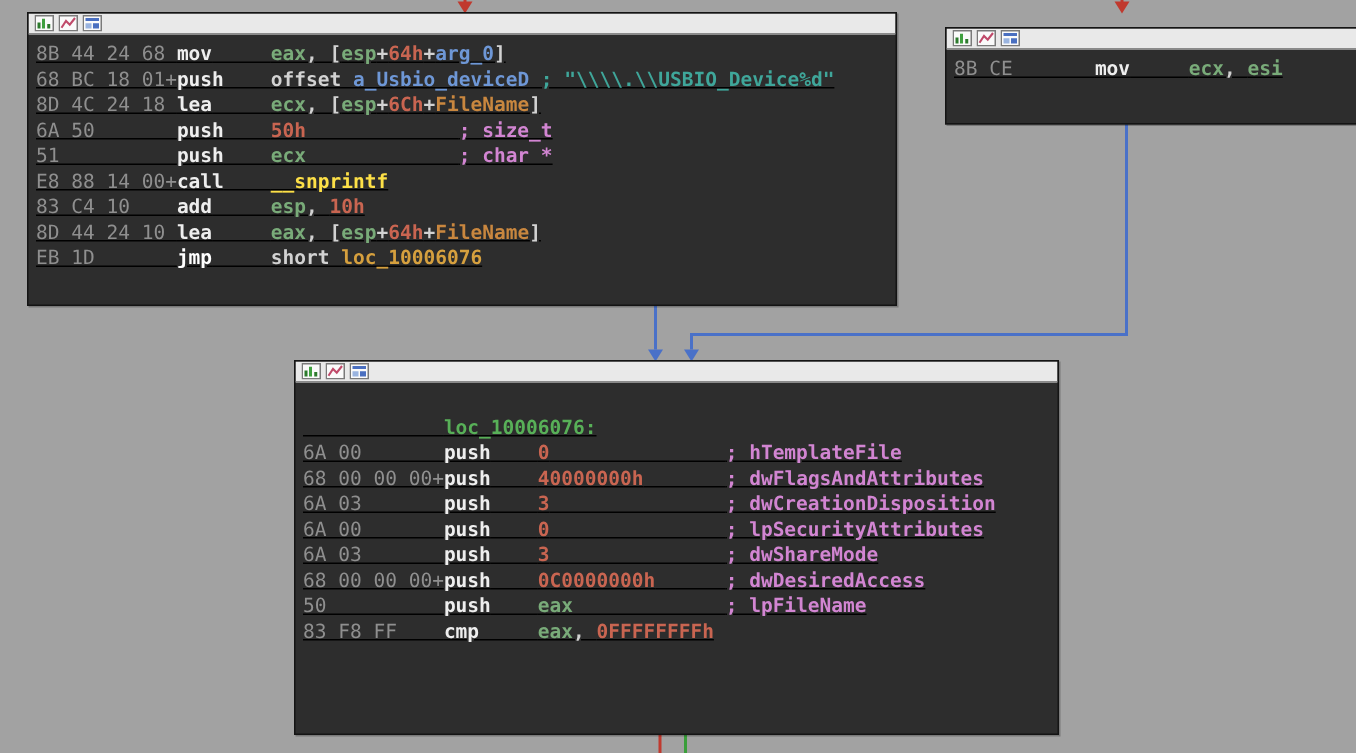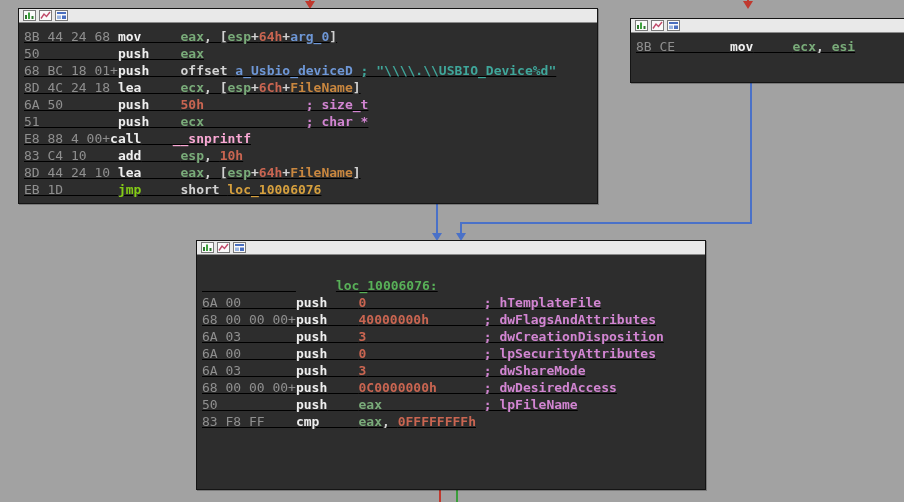--- a/index.html
+++ b/index.html
@@ -94,29 +94,28 @@
           <svg width="13" height="11" viewBox="0 0 13 11">
             <rect x="0.5" y="0.5" width="12" height="10" fill="#fafafa" stroke="#7a7a7a"></rect>
             <rect x="2" y="2" width="9" height="2" fill="#4a6fc0"></rect>
             <rect x="2" y="5.5" width="4" height="3.5" fill="#9ab4e0"></rect>
             <rect x="7" y="5.5" width="4" height="3.5" fill="#4a6fc0"></rect>
           </svg>
         </span>
       </div>
       <div class="node-body">
         <div class="asm-line"><span class="tk tk-b" style="color: rgb(143, 143, 143);">8B 44 24 68 </span><span class="tk tk-m" style="color: rgb(238, 238, 238);">mov</span><span class="tk tk-p" style="color: rgb(210, 210, 210);">     </span><span class="tk tk-r" style="color: rgb(121, 171, 121);">eax</span><span class="tk tk-p" style="color: rgb(210, 210, 210);">, [</span><span class="tk tk-r" style="color: rgb(121, 171, 121);">esp</span><span class="tk tk-p" style="color: rgb(210, 210, 210);">+</span><span class="tk tk-n" style="color: rgb(201, 101, 81);">64h</span><span class="tk tk-p" style="color: rgb(210, 210, 210);">+</span><span class="tk tk-v" style="color: rgb(110, 151, 214);">arg_0</span><span class="tk tk-p" style="color: rgb(210, 210, 210);">]</span></div>
-        <div class="asm-line"><span class="tk tk-b" style="color: rgb(143, 143, 143);">50          </span><span class="tk tk-m" style="color: rgb(238, 238, 238);">push</span><span class="tk tk-p" style="color: rgb(210, 210, 210);">    </span><span class="tk tk-r" style="color: rgb(121, 171, 121);">eax</span></div>
         <div class="asm-line"><span class="tk tk-b" style="color: rgb(143, 143, 143);">68 BC 18 01+</span><span class="tk tk-m" style="color: rgb(238, 238, 238);">push</span><span class="tk tk-p" style="color: rgb(210, 210, 210);">    </span><span class="tk tk-p" style="color: rgb(210, 210, 210);">offset </span><span class="tk tk-d" style="color: rgb(110, 151, 214);">a_Usbio_deviceD</span><span class="tk tk-p" style="color: rgb(210, 210, 210);"> </span><span class="tk tk-s" style="color: rgb(63, 166, 154);">; "\\\\.\\USBIO_Device%d"</span></div>
         <div class="asm-line"><span class="tk tk-b" style="color: rgb(143, 143, 143);">8D 4C 24 18 </span><span class="tk tk-m" style="color: rgb(238, 238, 238);">lea</span><span class="tk tk-p" style="color: rgb(210, 210, 210);">     </span><span class="tk tk-r" style="color: rgb(121, 171, 121);">ecx</span><span class="tk tk-p" style="color: rgb(210, 210, 210);">, [</span><span class="tk tk-r" style="color: rgb(121, 171, 121);">esp</span><span class="tk tk-p" style="color: rgb(210, 210, 210);">+</span><span class="tk tk-n" style="color: rgb(201, 101, 81);">6Ch</span><span class="tk tk-p" style="color: rgb(210, 210, 210);">+</span><span class="tk tk-w" style="color: rgb(201, 135, 63);">FileName</span><span class="tk tk-p" style="color: rgb(210, 210, 210);">]</span></div>
         <div class="asm-line"><span class="tk tk-b" style="color: rgb(143, 143, 143);">6A 50       </span><span class="tk tk-m" style="color: rgb(238, 238, 238);">push</span><span class="tk tk-p" style="color: rgb(210, 210, 210);">    </span><span class="tk tk-n" style="color: rgb(201, 101, 81);">50h</span><span class="tk tk-p" style="color: rgb(210, 210, 210);">             </span><span class="tk tk-c" style="color: rgb(210, 133, 210);">; size_t</span></div>
         <div class="asm-line"><span class="tk tk-b" style="color: rgb(143, 143, 143);">51          </span><span class="tk tk-m" style="color: rgb(238, 238, 238);">push</span><span class="tk tk-p" style="color: rgb(210, 210, 210);">    </span><span class="tk tk-r" style="color: rgb(121, 171, 121);">ecx</span><span class="tk tk-p" style="color: rgb(210, 210, 210);">             </span><span class="tk tk-c" style="color: rgb(210, 133, 210);">; char *</span></div>
-        <div class="asm-line"><span class="tk tk-b" style="color: rgb(143, 143, 143);">E8 88 4 00+</span><span class="tk tk-m" style="color: rgb(238, 238, 238);">call</span><span class="tk tk-p" style="color: rgb(210, 210, 210);">    </span><span class="tk tk-f" style="color: #f9a8d4;">__snprintf</span></div>
+        <div class="asm-line"><span class="tk tk-b" style="color: rgb(143, 143, 143);">E8 88 14 00+</span><span class="tk tk-m" style="color: rgb(238, 238, 238);">call</span><span class="tk tk-p" style="color: rgb(210, 210, 210);">    </span><span class="tk tk-f" style="color: #fde047;">__snprintf</span></div>
         <div class="asm-line"><span class="tk tk-b" style="color: rgb(143, 143, 143);">83 C4 10    </span><span class="tk tk-m" style="color: rgb(238, 238, 238);">add</span><span class="tk tk-p" style="color: rgb(210, 210, 210);">     </span><span class="tk tk-r" style="color: rgb(121, 171, 121);">esp</span><span class="tk tk-p" style="color: rgb(210, 210, 210);">, </span><span class="tk tk-n" style="color: rgb(201, 101, 81);">10h</span></div>
         <div class="asm-line"><span class="tk tk-b" style="color: rgb(143, 143, 143);">8D 44 24 10 </span><span class="tk tk-m" style="color: rgb(238, 238, 238);">lea</span><span class="tk tk-p" style="color: rgb(210, 210, 210);">     </span><span class="tk tk-r" style="color: rgb(121, 171, 121);">eax</span><span class="tk tk-p" style="color: rgb(210, 210, 210);">, [</span><span class="tk tk-r" style="color: rgb(121, 171, 121);">esp</span><span class="tk tk-p" style="color: rgb(210, 210, 210);">+</span><span class="tk tk-n" style="color: rgb(201, 101, 81);">64h</span><span class="tk tk-p" style="color: rgb(210, 210, 210);">+</span><span class="tk tk-w" style="color: rgb(201, 135, 63);">FileName</span><span class="tk tk-p" style="color: rgb(210, 210, 210);">]</span></div>
-        <div class="asm-line"><span class="tk tk-b" style="color: rgb(143, 143, 143);">EB 1D       </span><span class="tk tk-m" style="color: #84cc16;">jmp</span><span class="tk tk-p" style="color: rgb(210, 210, 210);">     </span><span class="tk tk-p" style="color: rgb(210, 210, 210);">short </span><span class="tk tk-l" style="color: rgb(214, 160, 62);">loc_10006076</span></div>
+        <div class="asm-line"><span class="tk tk-b" style="color: rgb(143, 143, 143);">EB 1D       </span><span class="tk tk-m" style="color: #ffffff;">jmp</span><span class="tk tk-p" style="color: rgb(210, 210, 210);">     </span><span class="tk tk-p" style="color: rgb(210, 210, 210);">short </span><span class="tk tk-l" style="color: rgb(214, 160, 62);">loc_10006076</span></div>
       </div>
     </div>
     <div class="graph-node" style="left: 610px; top: 18px; width: 286px; height: 65px; background: rgb(45, 45, 45); border-color: rgb(20, 20, 20); margin-left: 20px;">
       <div class="node-titlebar" style="background: rgb(233, 233, 233);">
         <span class="tb-icon">
           <svg width="13" height="11" viewBox="0 0 13 11">
             <rect x="0.5" y="0.5" width="12" height="10" fill="#fafafa" stroke="#7a7a7a"></rect>
             <rect x="2" y="5" width="2" height="4" fill="#2d7a2d"></rect>
             <rect x="5" y="2.5" width="2" height="6.5" fill="#3fa03f"></rect>
             <rect x="8.5" y="6" width="2" height="3" fill="#2d7a2d"></rect>
@@ -161,21 +160,21 @@
           <svg width="13" height="11" viewBox="0 0 13 11">
             <rect x="0.5" y="0.5" width="12" height="10" fill="#fafafa" stroke="#7a7a7a"></rect>
             <rect x="2" y="2" width="9" height="2" fill="#4a6fc0"></rect>
             <rect x="2" y="5.5" width="4" height="3.5" fill="#9ab4e0"></rect>
             <rect x="7" y="5.5" width="4" height="3.5" fill="#4a6fc0"></rect>
           </svg>
         </span>
       </div>
       <div class="node-body">
         <div class="asm-line"></div>
-        <div class="asm-line"><span class="tk tk-b" style="color: rgb(143, 143, 143);">            </span><span class="tk tk-g" style="color: rgb(88, 176, 88); margin-left: 40px;">loc_10006076:</span></div>
+        <div class="asm-line"><span class="tk tk-b" style="color: rgb(143, 143, 143);">            </span><span class="tk tk-g" style="color: rgb(88, 176, 88);">loc_10006076:</span></div>
         <div class="asm-line"><span class="tk tk-b" style="color: rgb(143, 143, 143);">6A 00       </span><span class="tk tk-m" style="color: rgb(238, 238, 238);">push</span><span class="tk tk-p" style="color: rgb(210, 210, 210);">    </span><span class="tk tk-n" style="color: rgb(201, 101, 81);">0</span><span class="tk tk-p" style="color: rgb(210, 210, 210);">               </span><span class="tk tk-c" style="color: rgb(210, 133, 210);">; hTemplateFile</span></div>
         <div class="asm-line"><span class="tk tk-b" style="color: rgb(143, 143, 143);">68 00 00 00+</span><span class="tk tk-m" style="color: rgb(238, 238, 238);">push</span><span class="tk tk-p" style="color: rgb(210, 210, 210);">    </span><span class="tk tk-n" style="color: rgb(201, 101, 81);">40000000h</span><span class="tk tk-p" style="color: rgb(210, 210, 210);">       </span><span class="tk tk-c" style="color: rgb(210, 133, 210);">; dwFlagsAndAttributes</span></div>
         <div class="asm-line"><span class="tk tk-b" style="color: rgb(143, 143, 143);">6A 03       </span><span class="tk tk-m" style="color: rgb(238, 238, 238);">push</span><span class="tk tk-p" style="color: rgb(210, 210, 210);">    </span><span class="tk tk-n" style="color: rgb(201, 101, 81);">3</span><span class="tk tk-p" style="color: rgb(210, 210, 210);">               </span><span class="tk tk-c" style="color: rgb(210, 133, 210);">; dwCreationDisposition</span></div>
         <div class="asm-line"><span class="tk tk-b" style="color: rgb(143, 143, 143);">6A 00       </span><span class="tk tk-m" style="color: rgb(238, 238, 238);">push</span><span class="tk tk-p" style="color: rgb(210, 210, 210);">    </span><span class="tk tk-n" style="color: rgb(201, 101, 81);">0</span><span class="tk tk-p" style="color: rgb(210, 210, 210);">               </span><span class="tk tk-c" style="color: rgb(210, 133, 210);">; lpSecurityAttributes</span></div>
         <div class="asm-line"><span class="tk tk-b" style="color: rgb(143, 143, 143);">6A 03       </span><span class="tk tk-m" style="color: rgb(238, 238, 238);">push</span><span class="tk tk-p" style="color: rgb(210, 210, 210);">    </span><span class="tk tk-n" style="color: rgb(201, 101, 81);">3</span><span class="tk tk-p" style="color: rgb(210, 210, 210);">               </span><span class="tk tk-c" style="color: rgb(210, 133, 210);">; dwShareMode</span></div>
         <div class="asm-line"><span class="tk tk-b" style="color: rgb(143, 143, 143);">68 00 00 00+</span><span class="tk tk-m" style="color: rgb(238, 238, 238);">push</span><span class="tk tk-p" style="color: rgb(210, 210, 210);">    </span><span class="tk tk-n" style="color: rgb(201, 101, 81);">0C0000000h</span><span class="tk tk-p" style="color: rgb(210, 210, 210);">      </span><span class="tk tk-c" style="color: rgb(210, 133, 210);">; dwDesiredAccess</span></div>
         <div class="asm-line"><span class="tk tk-b" style="color: rgb(143, 143, 143);">50          </span><span class="tk tk-m" style="color: rgb(238, 238, 238);">push</span><span class="tk tk-p" style="color: rgb(210, 210, 210);">    </span><span class="tk tk-r" style="color: rgb(121, 171, 121);">eax</span><span class="tk tk-p" style="color: rgb(210, 210, 210);">             </span><span class="tk tk-c" style="color: rgb(210, 133, 210);">; lpFileName</span></div>
         <div class="asm-line"><span class="tk tk-b" style="color: rgb(143, 143, 143);">83 F8 FF    </span><span class="tk tk-m" style="color: rgb(238, 238, 238);">cmp</span><span class="tk tk-p" style="color: rgb(210, 210, 210);">     </span><span class="tk tk-r" style="color: rgb(121, 171, 121);">eax</span><span class="tk tk-p" style="color: rgb(210, 210, 210);">, </span><span class="tk tk-n" style="color: rgb(201, 101, 81);">0FFFFFFFFh</span></div>
       </div>
     </div>

